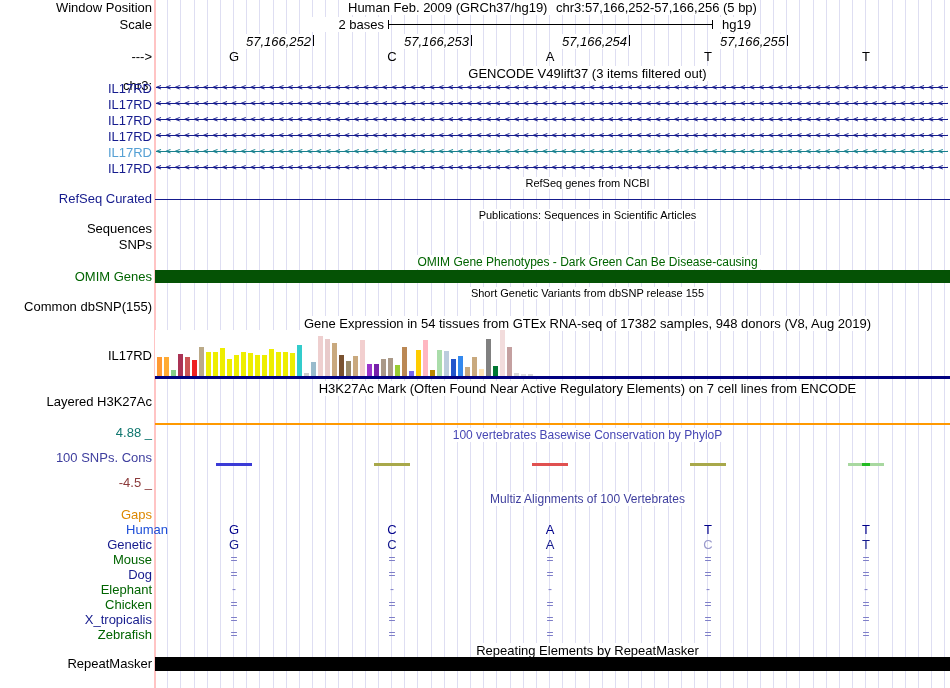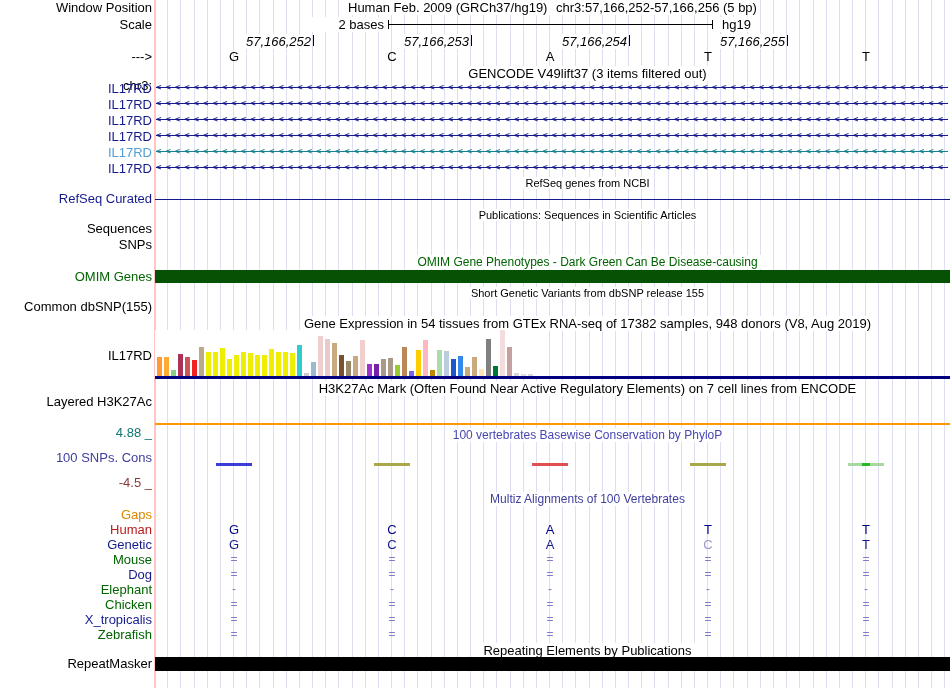--- a/index.html
+++ b/index.html
@@ -186,21 +186,21 @@
       <div class="cons-seg" style="left: 532px; width: 36px; background: rgb(224, 80, 80);"></div>
       <div class="cons-seg" style="left: 690px; width: 36px; background: rgb(168, 168, 74);"></div>
       <div class="cons-seg" style="left: 848px; width: 36px; background: rgb(168, 216, 160);">
         <div style="position: absolute; left: 14px; top: 0px; width: 8px; height: 3px; background: rgb(34, 187, 34);"></div>
       </div>
     </div>
 
   <div class="ctr" style="top:492px;font-size:12px;color:#3E3E9E;"><span class="wbg">Multiz Alignments of 100 Vertebrates</span></div>
   <div id="multiz-rows">
       <div class="row-label" style="top: 507px; color: rgb(221, 136, 0);">Gaps</div>
-      <div class="row-label" style="top: 522px; color: #b91c1c;">Human</div>
+      <div class="row-label" style="top: 522px; color: #1d4ed8; padding-left: 16px;">Human</div>
       <div class="mz-cell" style="left: 222px; top: 522px; color: rgb(0, 0, 139); font-size: 13px;">G</div>
       <div class="mz-cell" style="left: 380px; top: 522px; color: rgb(0, 0, 139); font-size: 13px;">C</div>
       <div class="mz-cell" style="left: 538px; top: 522px; color: rgb(0, 0, 139); font-size: 13px;">A</div>
       <div class="mz-cell" style="left: 696px; top: 522px; color: rgb(0, 0, 139); font-size: 13px;">T</div>
       <div class="mz-cell" style="left: 854px; top: 522px; color: rgb(0, 0, 139); font-size: 13px;">T</div>
       <div class="row-label" style="top: 537px; color: rgb(21, 27, 141);">Genetic</div>
       <div class="mz-cell" style="left: 222px; top: 537px; color: rgb(21, 27, 141); font-size: 13px;">G</div>
       <div class="mz-cell" style="left: 380px; top: 537px; color: rgb(21, 27, 141); font-size: 13px;">C</div>
       <div class="mz-cell" style="left: 538px; top: 537px; color: rgb(21, 27, 141); font-size: 13px;">A</div>
       <div class="mz-cell" style="left: 696px; top: 537px; color: rgb(153, 153, 204); font-size: 13px;">C</div>
@@ -236,16 +236,16 @@
       <div class="mz-cell" style="left: 696px; top: 612px; color: rgb(126, 126, 200); font-size: 12px;">=</div>
       <div class="mz-cell" style="left: 854px; top: 612px; color: rgb(126, 126, 200); font-size: 12px;">=</div>
       <div class="row-label" style="top: 627px; color: rgb(0, 100, 0);">Zebrafish</div>
       <div class="mz-cell" style="left: 222px; top: 627px; color: rgb(126, 126, 200); font-size: 12px;">=</div>
       <div class="mz-cell" style="left: 380px; top: 627px; color: rgb(126, 126, 200); font-size: 12px;">=</div>
       <div class="mz-cell" style="left: 538px; top: 627px; color: rgb(126, 126, 200); font-size: 12px;">=</div>
       <div class="mz-cell" style="left: 696px; top: 627px; color: rgb(126, 126, 200); font-size: 12px;">=</div>
       <div class="mz-cell" style="left: 854px; top: 627px; color: rgb(126, 126, 200); font-size: 12px;">=</div>
     </div>
 
-  <div class="ctr" style="top:643px;font-size:13px;"><span class="wbg">Repeating Elements by Publications</span></div>
+  <div class="ctr" style="top:643px;font-size:13px;"><span class="wbg">Repeating Elements by RepeatMasker</span></div>
   <div class="row-label" style="top:656px;">RepeatMasker</div>
   <div class="hbar" style="top:657px;height:14px;background:#000;"></div>
 </div>
 
 </body></html>

